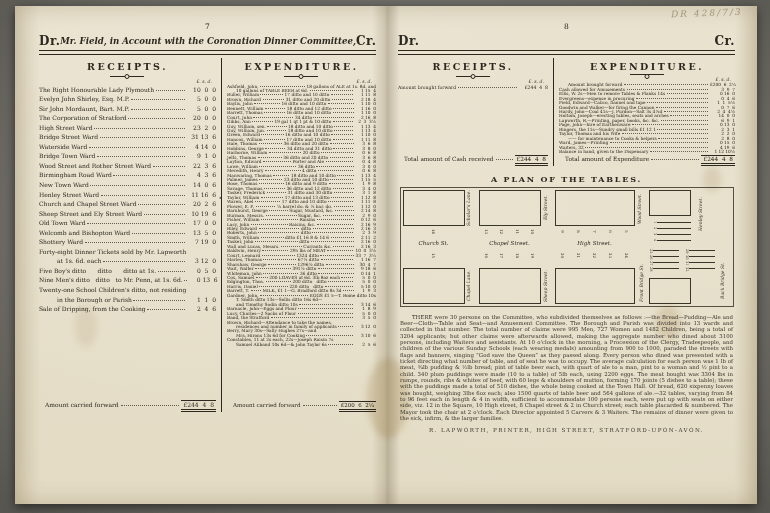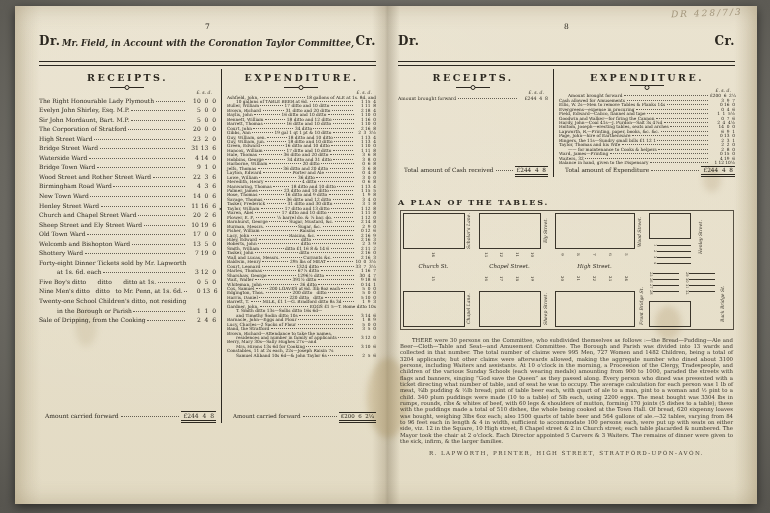--- a/index.html
+++ b/index.html
@@ -24,21 +24,21 @@
   .st3{left:688px;top:160px;width:18px;height:26px;background:rgba(140,112,60,.16);}
   .st4{left:60px;top:300px;width:22px;height:40px;background:rgba(140,112,60,.12);}
   .annot{position:absolute;right:14px;top:2px;font-style:italic;font-size:9px;letter-spacing:2px;
     color:rgba(112,94,64,.55);transform:rotate(-2deg);}
   .page{position:absolute;top:0;height:100%;width:371px;box-sizing:border-box;}
   .pageL{left:0;padding:16px 10px 8px 24px;
     background:linear-gradient(90deg, rgba(120,98,55,.14), rgba(120,98,55,0) 7%, rgba(120,98,55,0) 100%);}
   .pageR{left:371px;padding:16px 22px 8px 12px;
     background:linear-gradient(270deg, rgba(120,98,55,.16), rgba(120,98,55,0) 6%, rgba(120,98,55,0) 100%);}
   .pgno{text-align:center;font-size:7.5px;margin-bottom:3px;}
-  .titlebar{display:flex;align-items:flex-end;justify-content:space-between;margin-bottom:13px;}
+  .titlebar{display:flex;align-items:center;justify-content:space-between;margin-bottom:2px;}
   .dr{font-weight:bold;font-size:12px;letter-spacing:.5px;}
   .tmid{font-style:italic;font-weight:bold;font-size:8.6px;flex:1;text-align:center;white-space:nowrap;}
   .dbl{border-top:1px solid #2c2820;border-bottom:1px solid #2c2820;height:2.5px;margin-bottom:3px;}
   .cols{display:flex;}
   .cols7{height:354px;}
   .cols8{height:108px;}
   .col{display:flex;flex-direction:column;box-sizing:border-box;}
   .colL{width:54%;padding-right:5px;}
   .colR{width:46%;border-left:1px solid #2c2820;padding-left:5px;}
   .col8L{width:46%;padding-right:5px;}
@@ -65,21 +65,21 @@
   .rec8 .ln{font-size:4.6px;line-height:5.2px;}
   .rec8 .a{width:30px;}
   .arrow{position:relative;}
   .arrow::before{content:"\27A4";position:absolute;left:-8px;top:0;font-size:3.6px;color:#1d1a14;}
   .cf{display:flex;align-items:baseline;margin-top:auto;padding-left:6px;}
   .cf .ld{flex:1 1 auto;min-width:4px;margin:0 2px;border-bottom:1px dotted rgba(44,40,32,.7);transform:translateY(-1px);}
   .colL .cf{font-size:6px;}
   .colR .cf{font-size:5.5px;}
   .cols8 .cf{font-size:5.8px;}
   .cfa{border-top:1px solid #2c2820;border-bottom:3px double #2c2820;padding:0 2px 1px;white-space:pre;}
-  .plan-title{font-weight:bold;font-size:8px;letter-spacing:1.8px;margin-top:20px;}
+  .plan-title{text-align:center;font-weight:bold;font-size:8px;letter-spacing:1.8px;margin-top:8px;}
   .plan-box{position:relative;width:332px;height:118px;margin:3px auto 0;border:1px solid rgba(60,54,42,.85);}
   .blk{position:absolute;border:1px solid #3a352b;box-sizing:border-box;}
   .vst{position:absolute;writing-mode:vertical-rl;transform:rotate(180deg);font-style:italic;font-size:4.6px;
     white-space:nowrap;color:#3a352b;text-align:center;}
   .hst{position:absolute;font-style:italic;font-size:5.5px;text-align:center;color:#2c2820;}
   .nums{position:absolute;display:flex;justify-content:space-around;align-items:center;height:8px;}
   .tnum{font-size:3.8px;transform:rotate(90deg);color:#3a352b;}
   .sq{position:absolute;}
   .bl{display:flex;align-items:center;height:6px;}
   .bl i{font-style:normal;font-size:3.5px;transform:rotate(90deg);width:4px;flex:none;color:#3a352b;}
@@ -95,21 +95,21 @@
   <div class="st st1"></div>
   <div class="st st2"></div>
   <div class="st st3"></div>
   <div class="st st4"></div>
   <div class="annot">DR 428/7/3</div>
 
   <section class="page pageL">
     <div class="pgno">7</div>
     <div class="titlebar">
       <span class="dr">Dr.</span>
-      <span class="tmid">Mr. Field, in Account with the Coronation Taylor Committee,</span>
+      <span class="tmid">Mr. Field, in Account with the Coronation Dinner Committee,</span>
       <span class="dr">Cr.</span>
     </div>
     <div class="dbl"></div>
     <div class="cols cols7">
       <div class="col colL">
         <div class="colhead">RECEIPTS.</div>
         <div class="orn"></div>
         <div class="cur">£.  s.  d.</div>
         <div class="list rec">
             <div class="ln">

